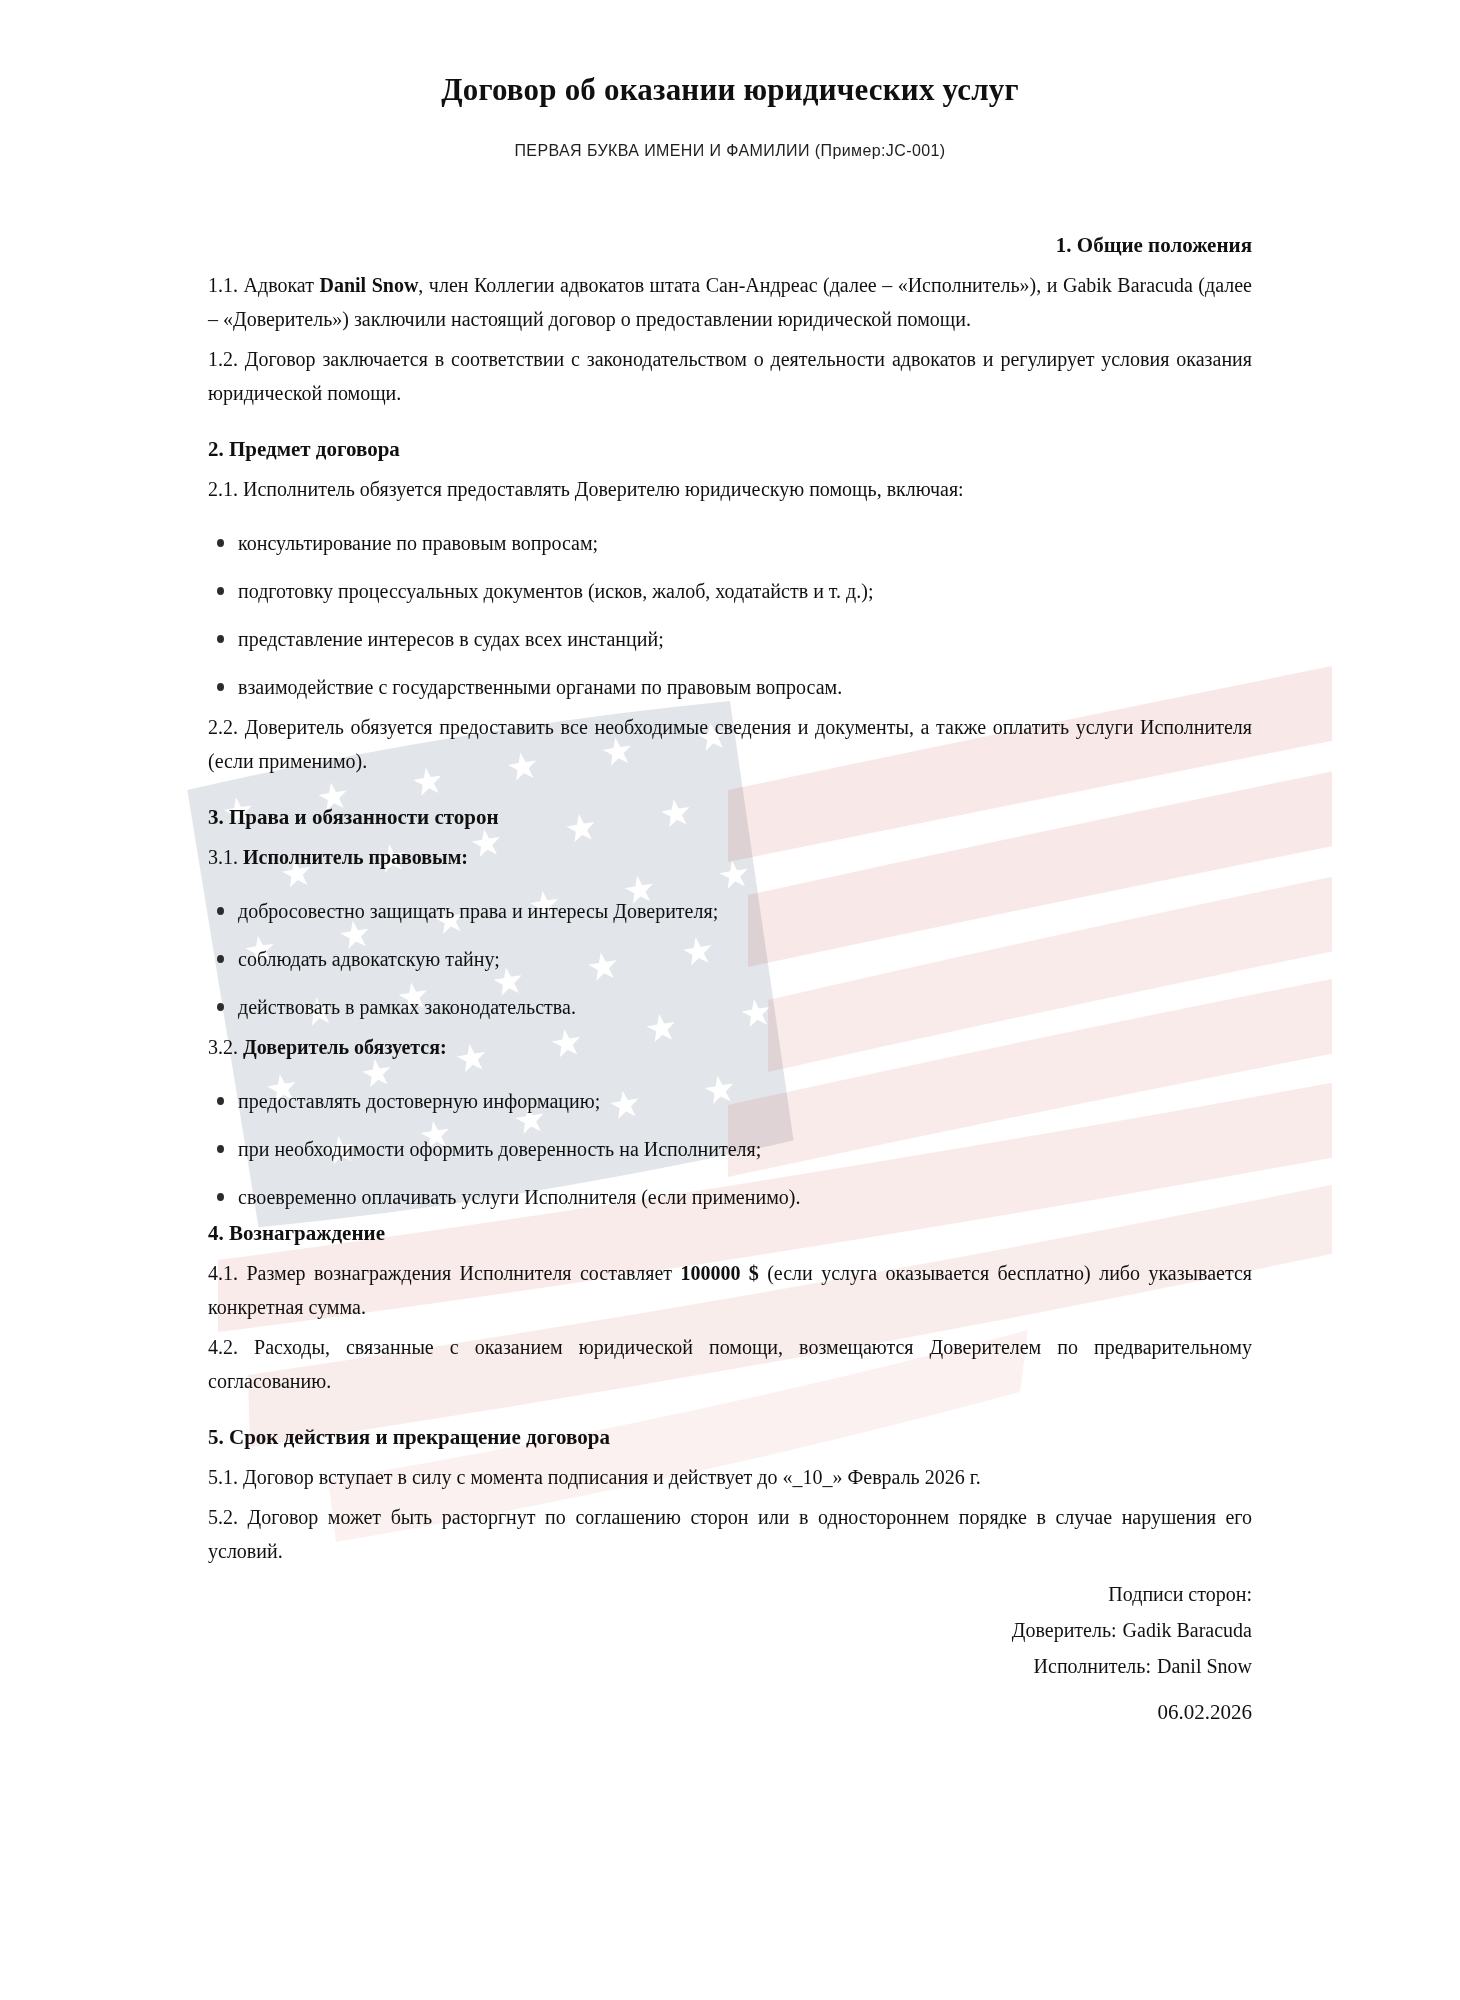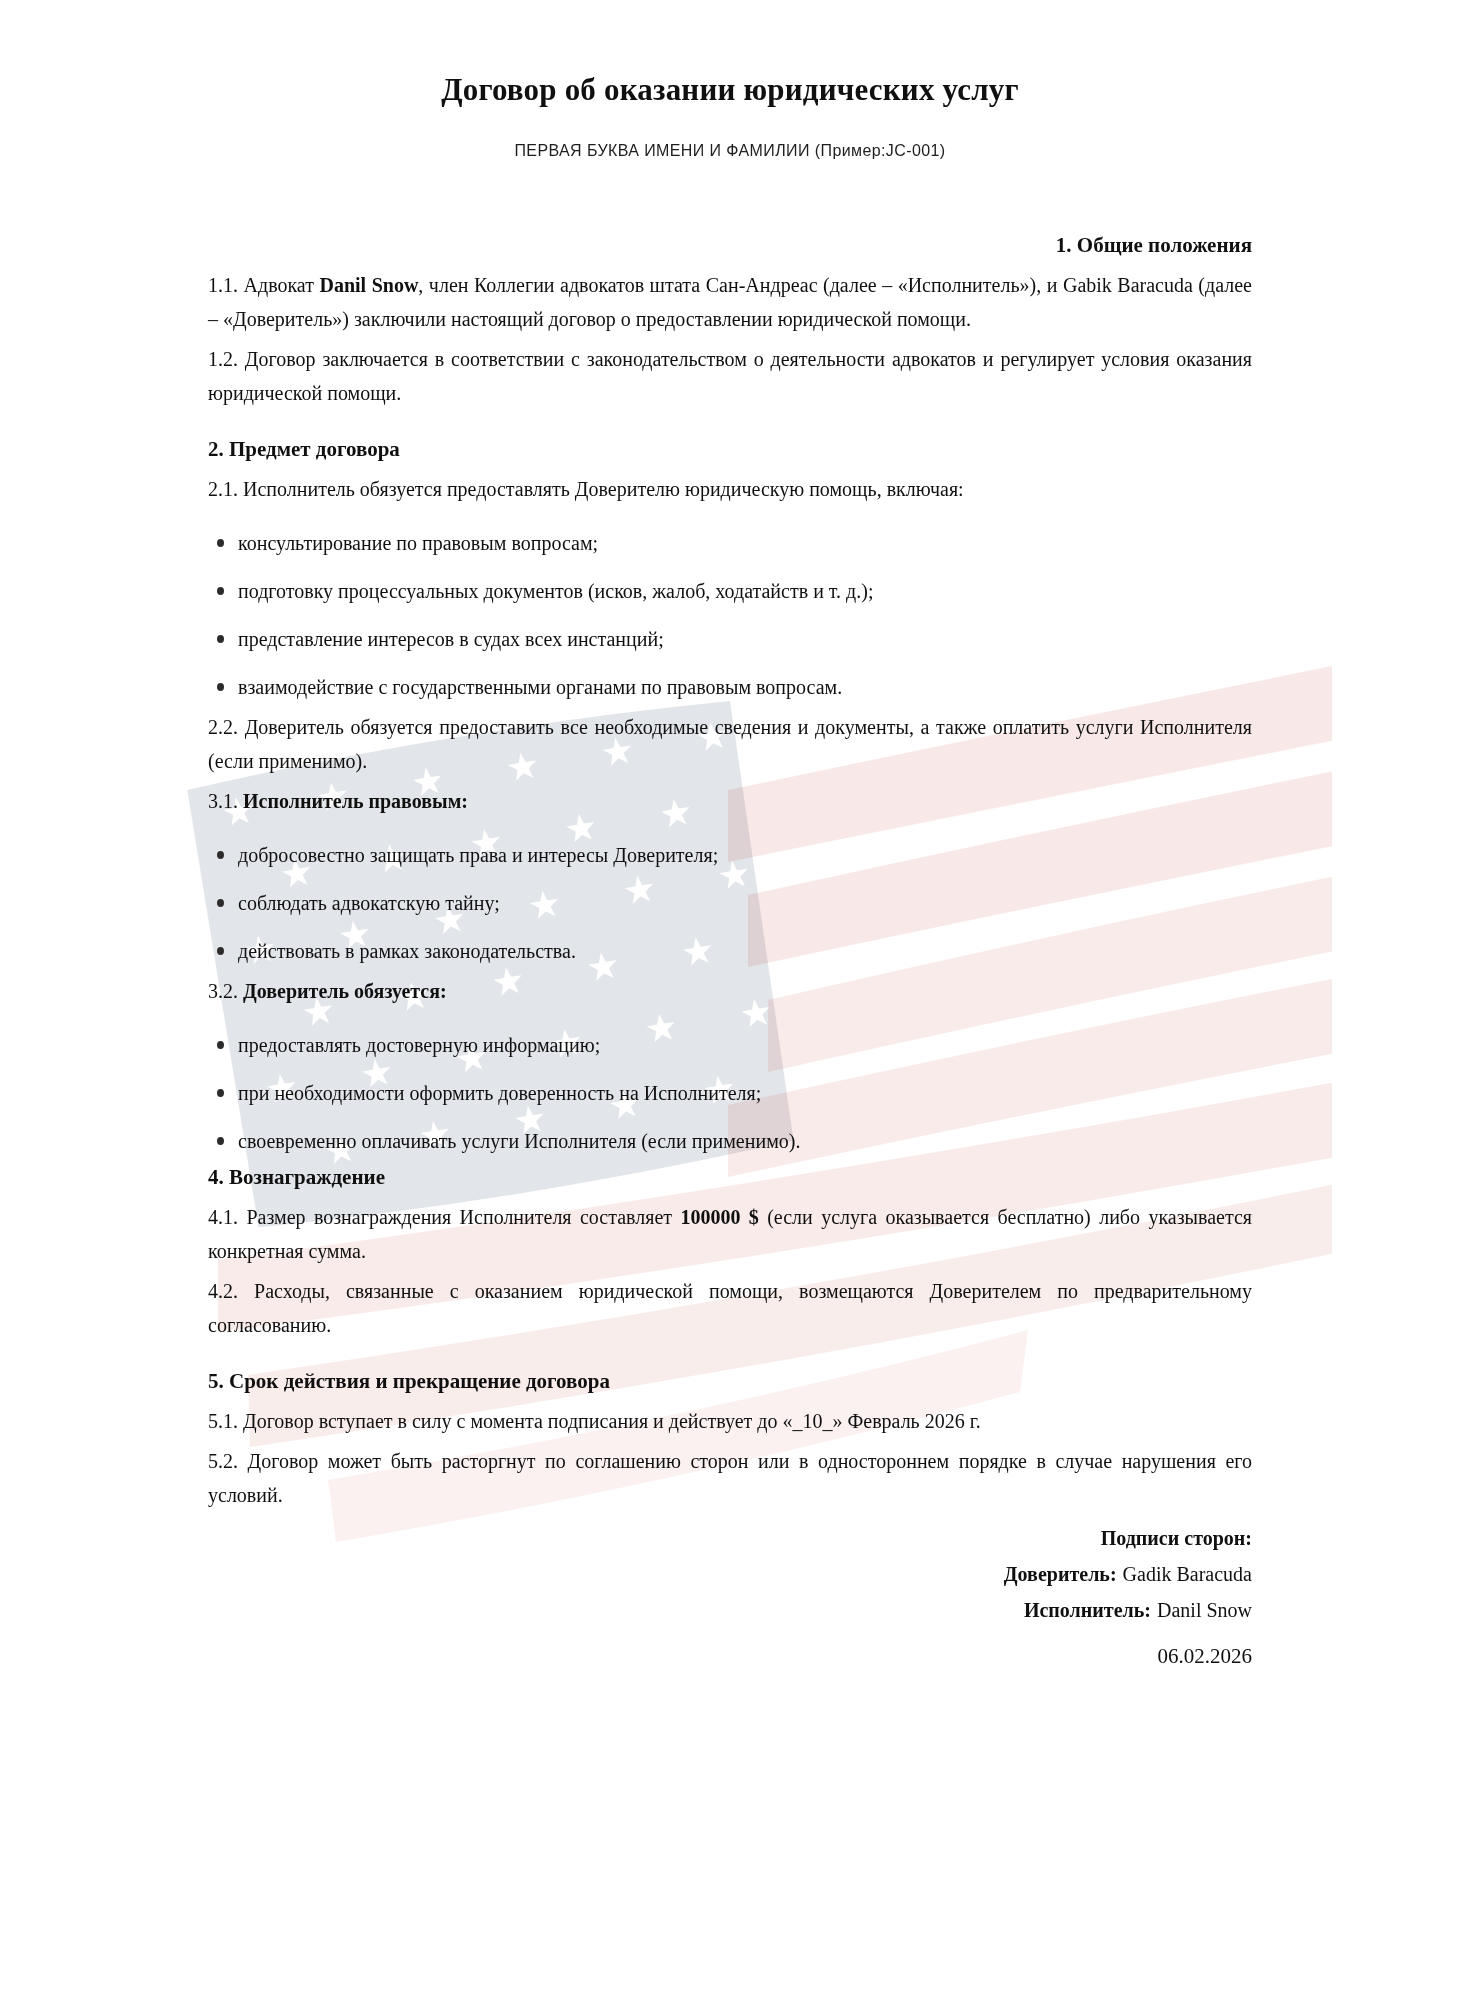--- a/index.html
+++ b/index.html
@@ -27,21 +27,21 @@
   .blist { list-style:none; margin:20px 0 2px; padding:0; }
   .blist li { position:relative; padding-left:30px; margin-bottom:14px; font-size:20px; line-height:34px; }
   .blist li:last-child { margin-bottom:0; }
   .blist li::before {
     content:""; position:absolute; left:9px; top:13px;
     width:7px; height:8px; border-radius:50%; background:#2c2c2c;
   }
 
   .sig-block { margin-top:8px; text-align:right; font-size:20px; line-height:36px; }
   .sig-line { margin:0; }
-  .bold { font-weight:bold; }
+  .bold { font-weight:normal; }
   .sig-name { margin-left:6px; }
   .doc-date { margin:16px 0 0; text-align:right; font-size:21px; }
 </style>
 </head>
 <body>
 
 <div class="page">
 
   <svg class="watermark" viewBox="0 0 1460 2000" xmlns="http://www.w3.org/2000/svg" aria-hidden="true">
     <defs>
@@ -108,20 +108,21 @@
       <ul class="blist">
         <li>консультирование по правовым вопросам;</li>
         <li>подготовку процессуальных документов (исков, жалоб, ходатайств и т. д.);</li>
         <li>представление интересов в судах всех инстанций;</li>
         <li>взаимодействие с государственными органами по правовым вопросам.</li>
       </ul>
       <p class="para">2.2. Доверитель обязуется предоставить все необходимые сведения и документы, а также оплатить услуги Исполнителя (если применимо).</p>
     </section>
 
     <section>
+      <h2 class="sec-h">3. Права и обязанности сторон</h2>
       <p class="para">
         <span>3.1. </span><b>Исполнитель правовым:</b>
       </p>
       <ul class="blist">
         <li>добросовестно защищать права и интересы Доверителя;</li>
         <li>соблюдать адвокатскую тайну;</li>
         <li>действовать в рамках законодательства.</li>
       </ul>
       <p class="para">
         <span>3.2. </span><b>Доверитель обязуется:</b>

